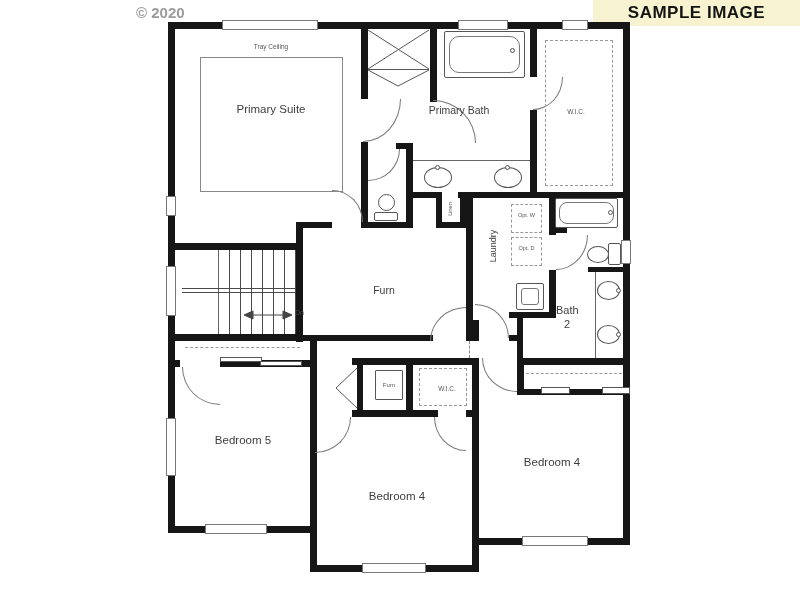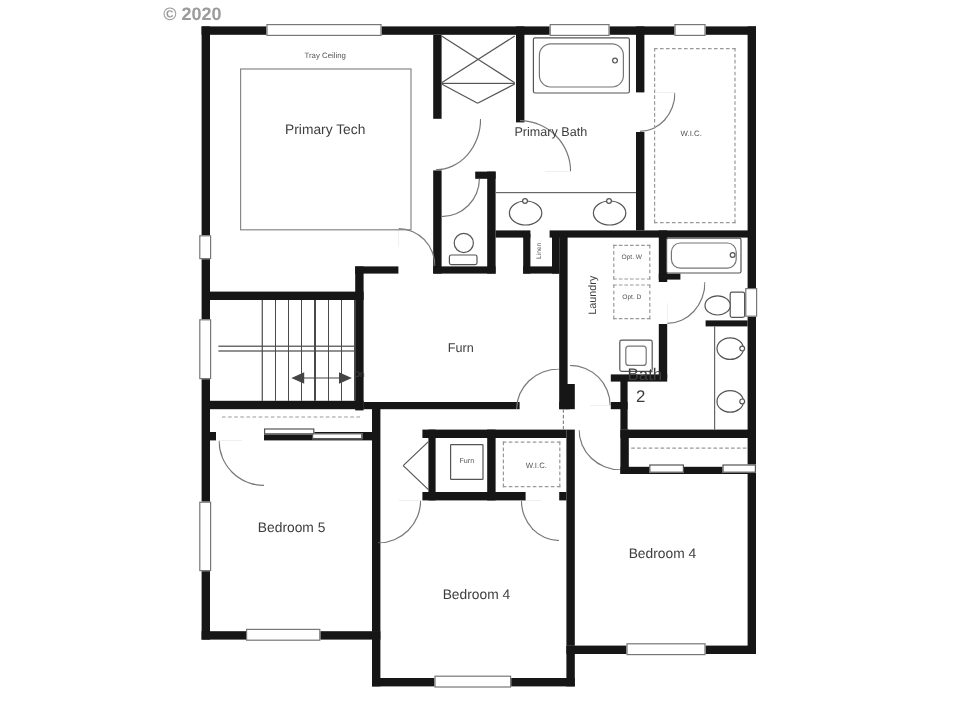--- a/index.html
+++ b/index.html
@@ -29,20 +29,23 @@
   .rail{position:absolute;border-top:1px solid #4a4a4a;border-bottom:1px solid #4a4a4a;}
   svg{position:absolute;left:0;top:0;}
   .dot{position:absolute;border:1px solid #555;border-radius:50%;background:#fff;box-sizing:border-box;}
 </style>
 </head>
 <body>
 
 <div id="canvas">
 
   <div id="copyright">© 2020</div>
+  <div id="banner">
+    <span>SAMPLE IMAGE</span>
+  </div>
 
   <div class="w" style="left:168px;top:22px;width:462px;height:7px"></div>
   <div class="w" style="left:168px;top:22px;width:7px;height:511px"></div>
   <div class="w" style="left:623px;top:22px;width:7px;height:523px"></div>
   <div class="w" style="left:168px;top:526px;width:149px;height:7px"></div>
   <div class="w" style="left:310px;top:565px;width:169px;height:7px"></div>
   <div class="w" style="left:472px;top:538px;width:158px;height:7px"></div>
   <div class="w" style="left:310px;top:526px;width:7px;height:46px"></div>
   <div class="w" style="left:472px;top:538px;width:7px;height:34px"></div>
 
@@ -195,25 +198,25 @@
       <line x1="336" y1="388" x2="357" y2="408"></line>
     </g>
     <g stroke="#444" stroke-width="1" fill="#444">
       <line x1="248" y1="315" x2="288" y2="315"></line>
       <polygon points="244,315 253,311 253,319"></polygon>
       <polygon points="292,315 283,311 283,319"></polygon>
     </g>
   </svg>
 
   <div class="lbl lbl-sm" style="left:236px;top:43px;width:70px">Tray Ceiling</div>
-  <div class="lbl lbl-room" style="left:226px;top:102px;width:90px">Primary Tech</div>
+  <div class="lbl lbl-room" style="left:226px;top:102px;width:90px">Primary Suite</div>
   <div class="lbl lbl-room" style="left:424px;top:104px;width:70px;font-size:10.5px">Primary Bath</div>
   <div class="lbl lbl-sm" style="left:556px;top:108px;width:40px">W.I.C.</div>
   <div class="lbl lbl-tiny vert" style="left:450px;top:209px">Linen</div>
   <div class="lbl vert" style="left:494px;top:246px;font-size:9px;color:#3d3d3d">Laundry</div>
   <div class="lbl lbl-room" style="left:354px;top:284px;width:60px;font-size:10.5px">Furn</div>
-  <div class="lbl" style="left:523px;top:304px;width:22px;font-size:14px">Bath 2</div>
+  <div class="lbl" style="left:556px;top:304px;width:22px;font-size:11px">Bath 2</div>
   <div class="lbl lbl-sm" style="left:425px;top:385px;width:44px">W.I.C.</div>
   <div class="lbl lbl-room" style="left:203px;top:433px;width:80px">Bedroom 5</div>
   <div class="lbl lbl-room" style="left:357px;top:489px;width:80px">Bedroom 4</div>
   <div class="lbl lbl-room" style="left:512px;top:455px;width:80px">Bedroom 4</div>
 
 </div>
 
 </body></html>

